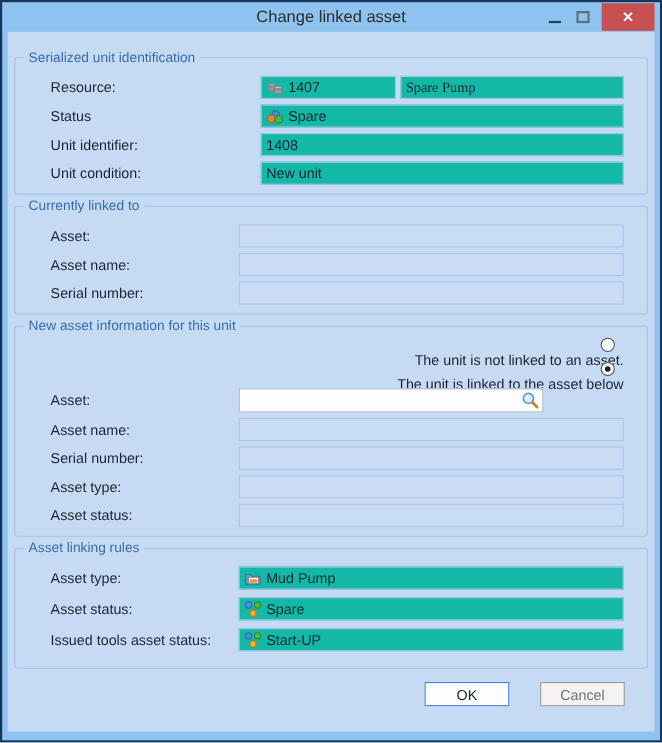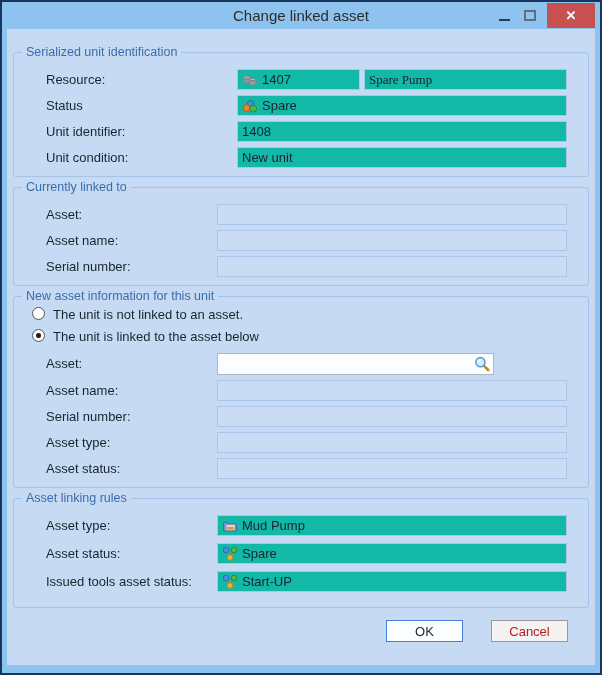--- a/index.html
+++ b/index.html
@@ -90,21 +90,21 @@
     display:flex; align-items:center;
     padding:0 2px 0 4px;
   }
   .search-field input {
     flex:1; border:none; outline:none; background:transparent;
     font-family:"Liberation Sans", sans-serif; font-size:13px; height:18px;
   }
   .search-field .icon { width:18px; height:18px; cursor:pointer; }
   .row .spacer { flex:1; }
 
-  .radio-row { display:flex; align-items:flex-start; margin:0 0 6px 6px; height:16px; }
+  .radio-row { display:flex; align-items:flex-end; margin:0 0 6px 6px; height:16px;flex-direction:column; }
   .radio {
     width:13px; height:13px; border-radius:50%;
     border:1px solid #50565c; background:#fdfdfd;
     margin-right:8px; position:relative; cursor:pointer; flex:0 0 auto;
   }
   .radio .dot {
     display:none; position:absolute; left:3px; top:3px;
     width:5px; height:5px; border-radius:50%; background:#1c1c1c;
   }
   .radio.selected .dot { display:block; }
@@ -115,21 +115,21 @@
     display:flex; justify-content:flex-end; gap:28px;
     margin:12px 23px 0 0;
   }
   .btn {
     width:77px; height:22px;
     font-family:"Liberation Sans", sans-serif; font-size:13px;
     display:flex; align-items:center; justify-content:center;
     cursor:pointer;
   }
   .btn.ok { background:#fcfdfe; border:1px solid #3f80d8; }
-  .btn.cancel { background:#f4f3f1; border:1px solid #9a9a9a; color:#b91c1c; }
+  .btn.cancel { background:#f4f3f1; border:1px solid #9a9a9a; color:#737373; }
 
   .g3 { padding-top:12px; }
   .g4 .row { margin-bottom:7px; }
 </style>
 </head>
 <body>
 
 <div class="window">
   <div class="titlebar">
     <div class="title">Change linked asset</div>

